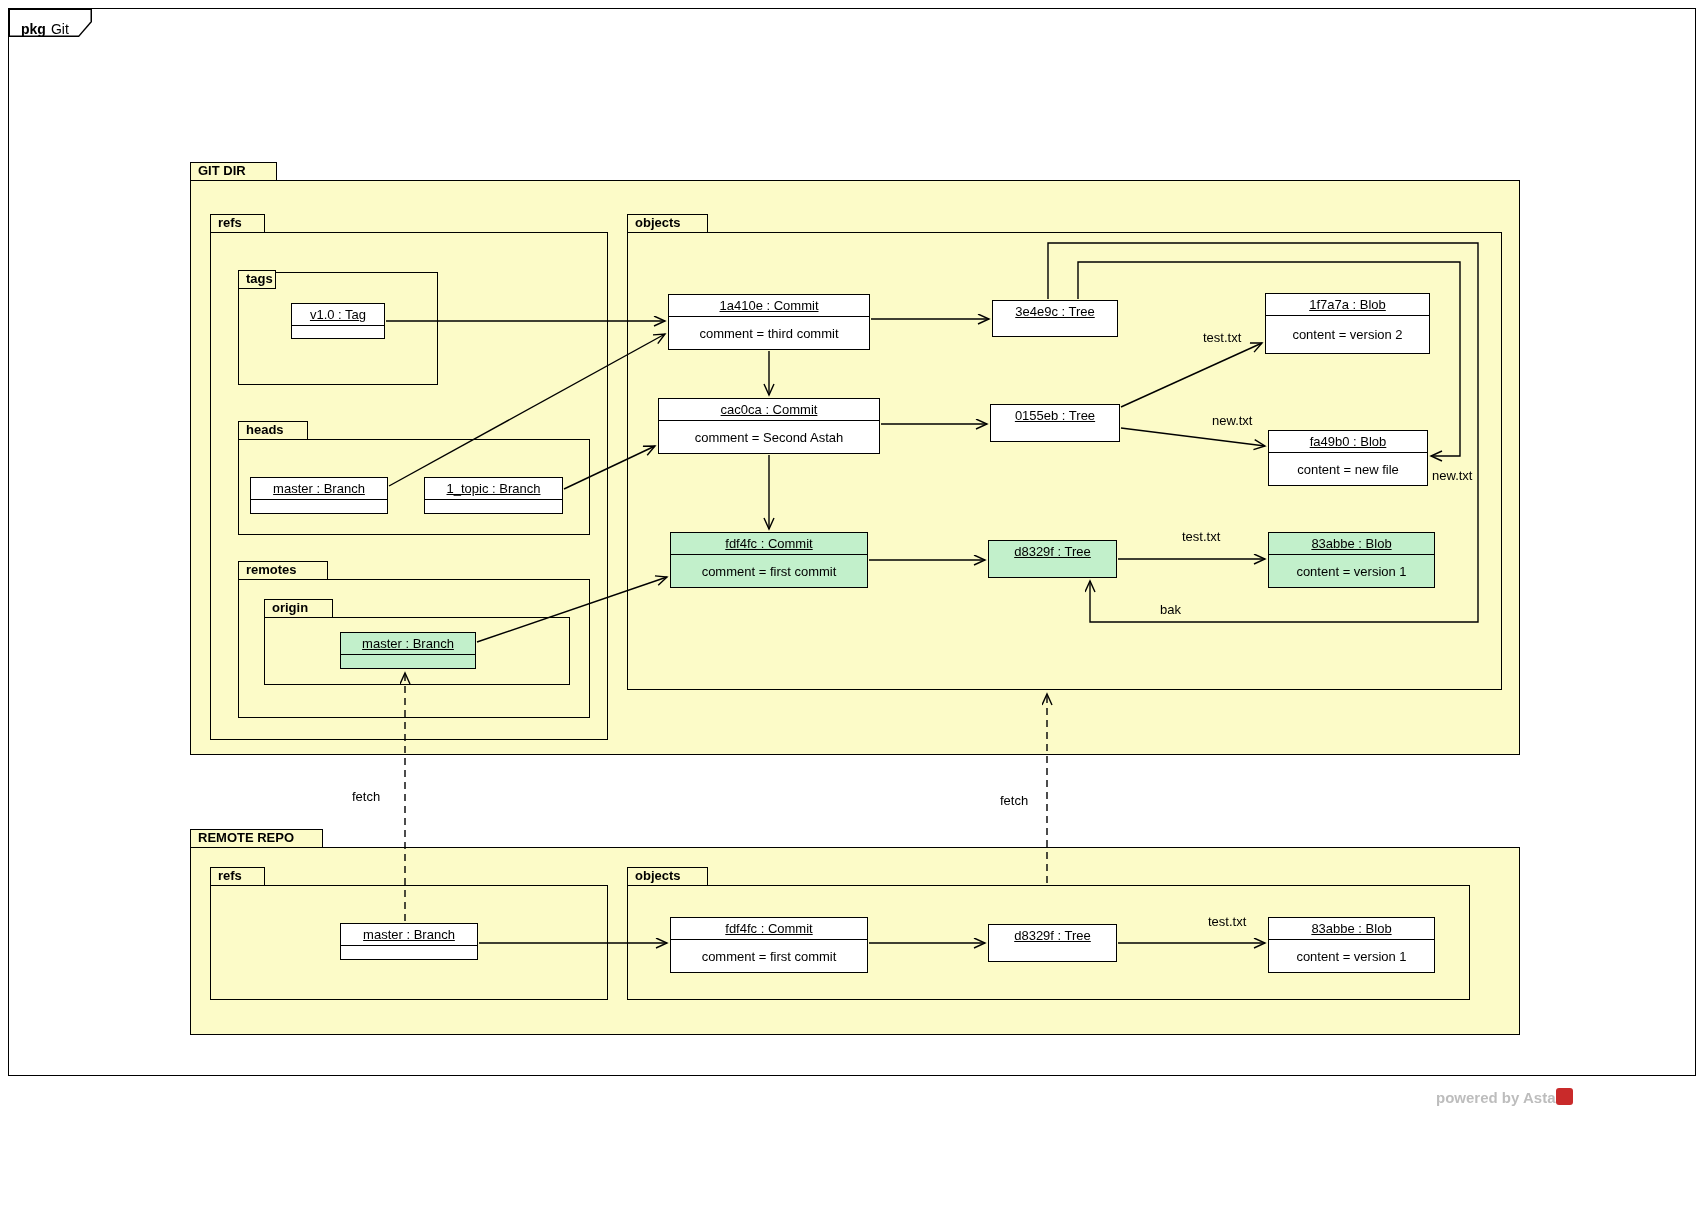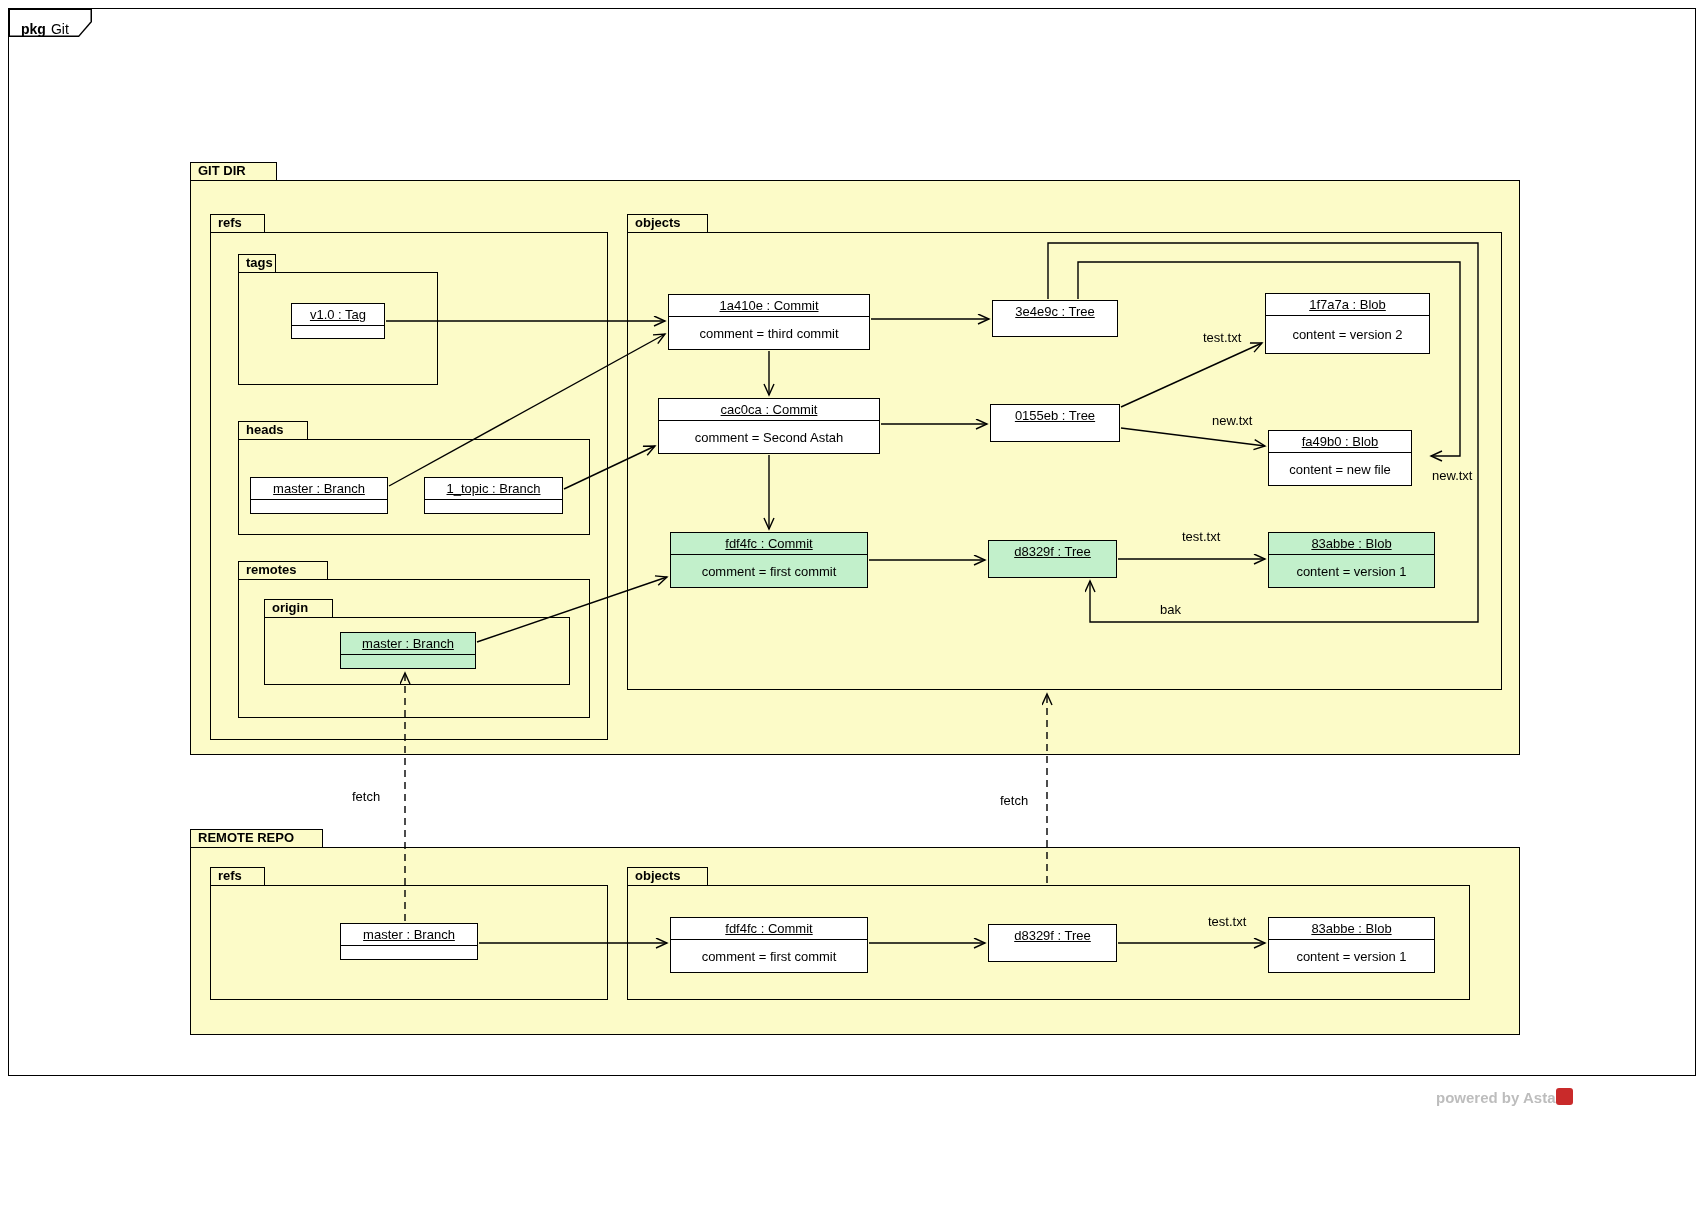--- a/index.html
+++ b/index.html
@@ -73,21 +73,21 @@
   <div class="pkg-tab" style="left:210px;top:214px;width:55px">
       <span>refs</span>
     </div>
   <div class="pkg-body" style="left:210px;top:232px;width:398px;height:508px"></div>
 
   <div class="pkg-tab" style="left:627px;top:214px;width:81px">
       <span>objects</span>
     </div>
   <div class="pkg-body" style="left:627px;top:232px;width:875px;height:458px"></div>
 
-  <div class="pkg-tab" style="left:238px;top:254px;width:38px">
+  <div class="pkg-tab" style="left:238px;top:270px;width:38px">
       <span>tags</span>
     </div>
   <div class="pkg-body" style="left:238px;top:272px;width:200px;height:113px"></div>
 
   <div class="pkg-tab" style="left:238px;top:421px;width:70px">
       <span>heads</span>
     </div>
   <div class="pkg-body" style="left:238px;top:439px;width:352px;height:96px"></div>
 
   <div class="pkg-tab" style="left:238px;top:561px;width:90px">
@@ -155,21 +155,21 @@
 
   <div class="obj green single" style="left:988px;top:540px;width:129px;height:38px">
     <div class="obj-name">d8329f : Tree</div>
   </div>
 
   <div class="obj" style="left:1265px;top:293px;width:165px;height:61px">
     <div class="obj-name">1f7a7a : Blob</div>
     <div class="obj-attr">content = version 2</div>
   </div>
 
-  <div class="obj" style="left:1268px;top:430px;width:144px;height:56px">
+  <div class="obj" style="left:1268px;top:430px;width:160px;height:56px">
     <div class="obj-name">fa49b0 : Blob</div>
     <div class="obj-attr">content = new file</div>
   </div>
 
   <div class="obj green" style="left:1268px;top:532px;width:167px;height:56px">
     <div class="obj-name">83abbe : Blob</div>
     <div class="obj-attr">content = version 1</div>
   </div>
 
   <div class="obj" style="left:340px;top:923px;width:138px;height:37px">

